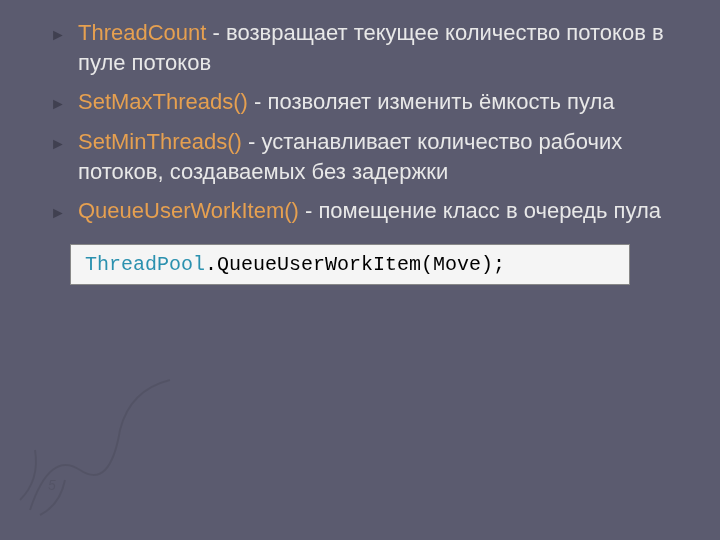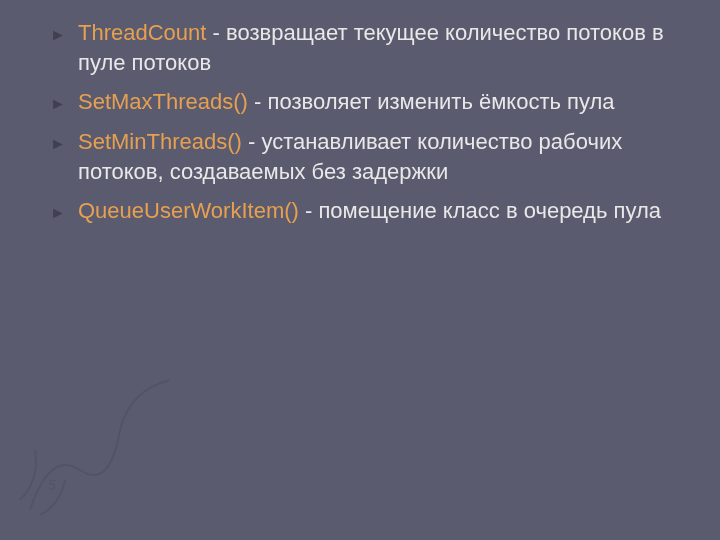--- a/index.html
+++ b/index.html
@@ -97,13 +97,16 @@
     <li class="bullet-item">
       <span class="bullet-marker">►</span>
       <span class="term"> SetMinThreads() </span><span> - </span><span>устанавливает количество рабочих потоков, создаваемых без задержки</span>
     </li>
     <li class="bullet-item">
       <span class="bullet-marker">►</span>
       <span class="term">QueueUserWorkItem() </span><span> - </span><span>помещение класс в очередь пула</span>
     </li>
   </ul>
 
+  <div class="code-box">
+    <span class="code-class">ThreadPool</span><span>.QueueUserWorkItem(Move);</span>
+  </div>
 </div>
 
 </body></html>

